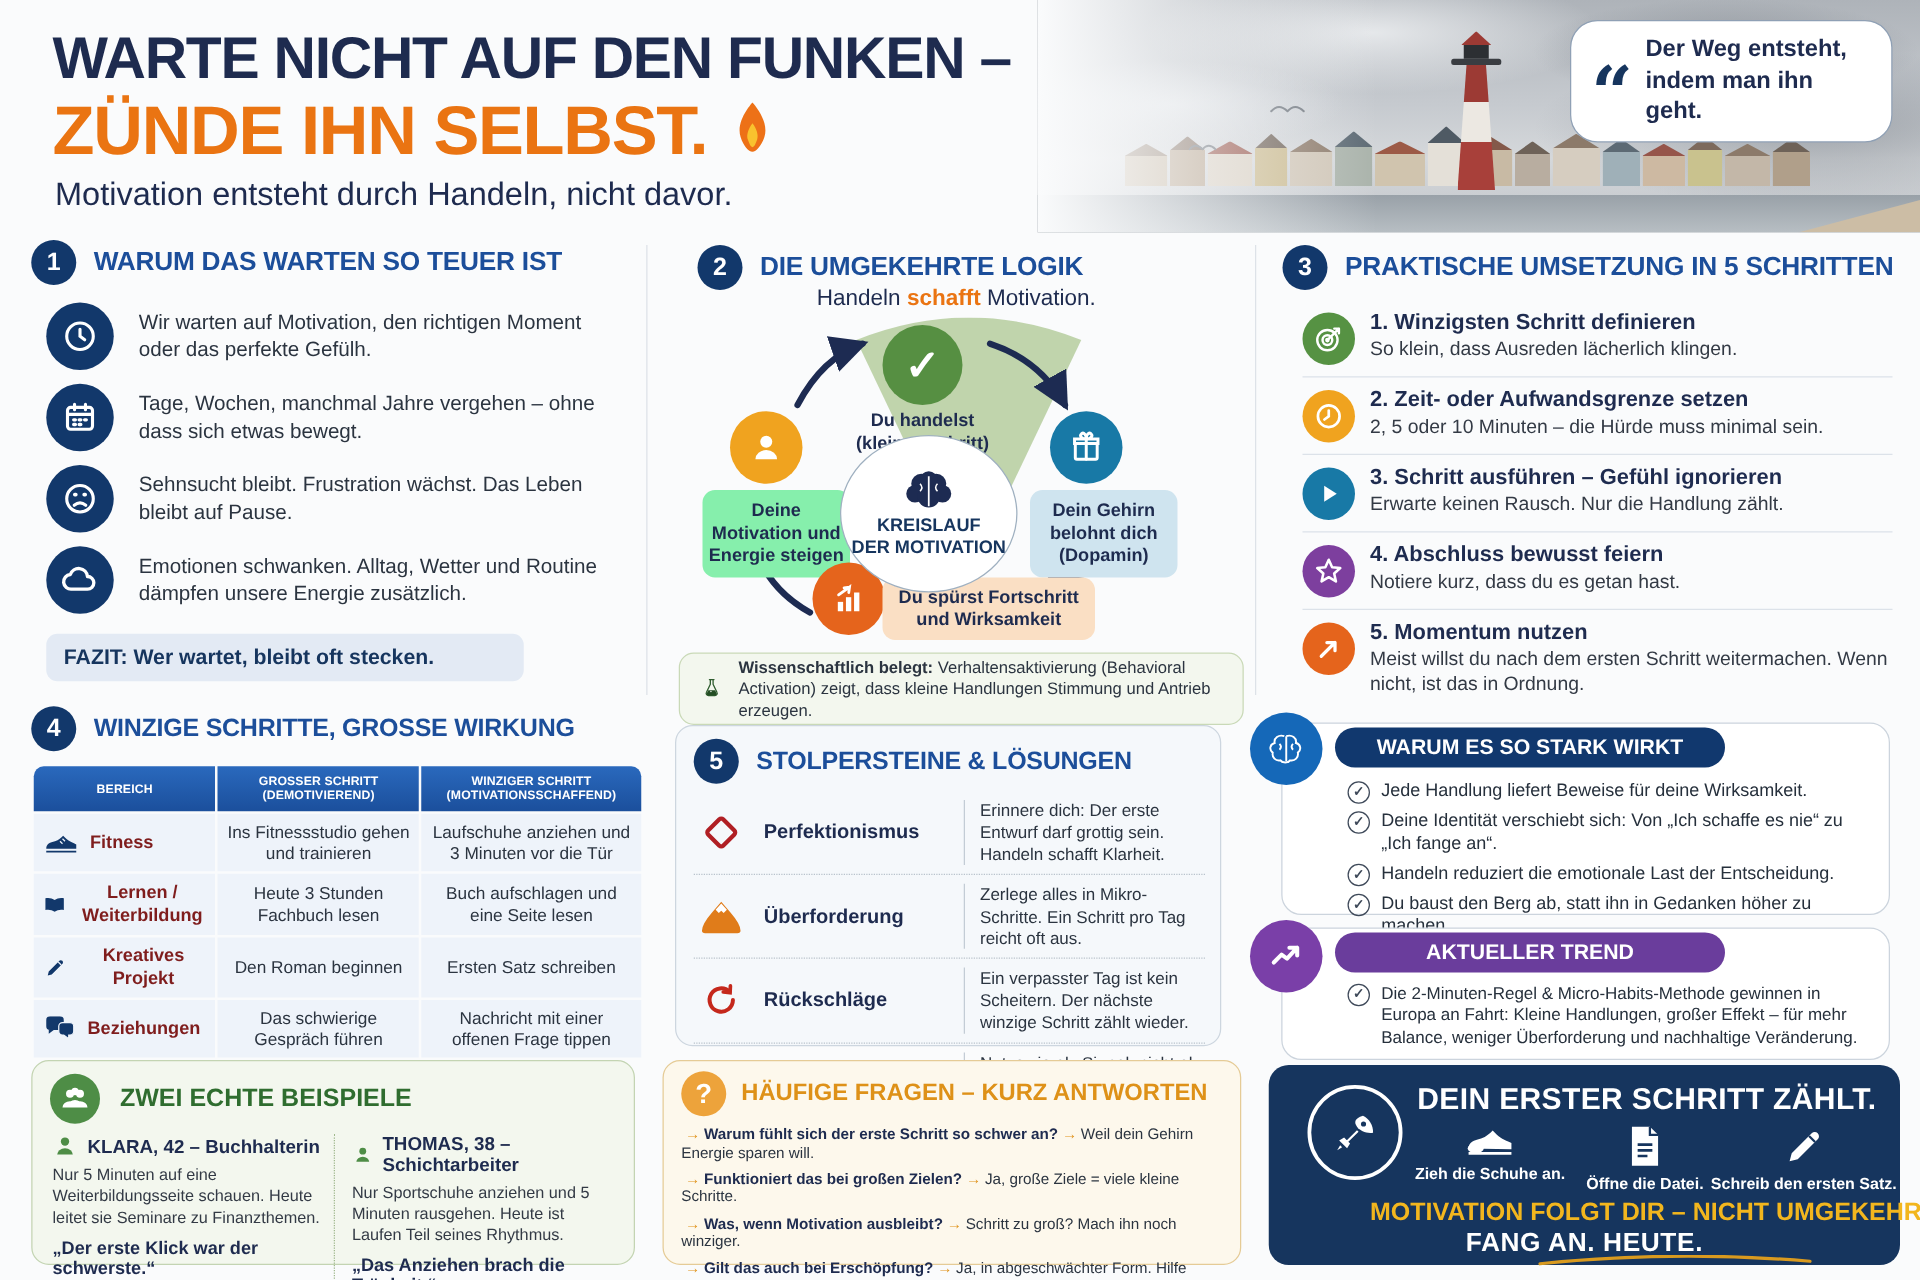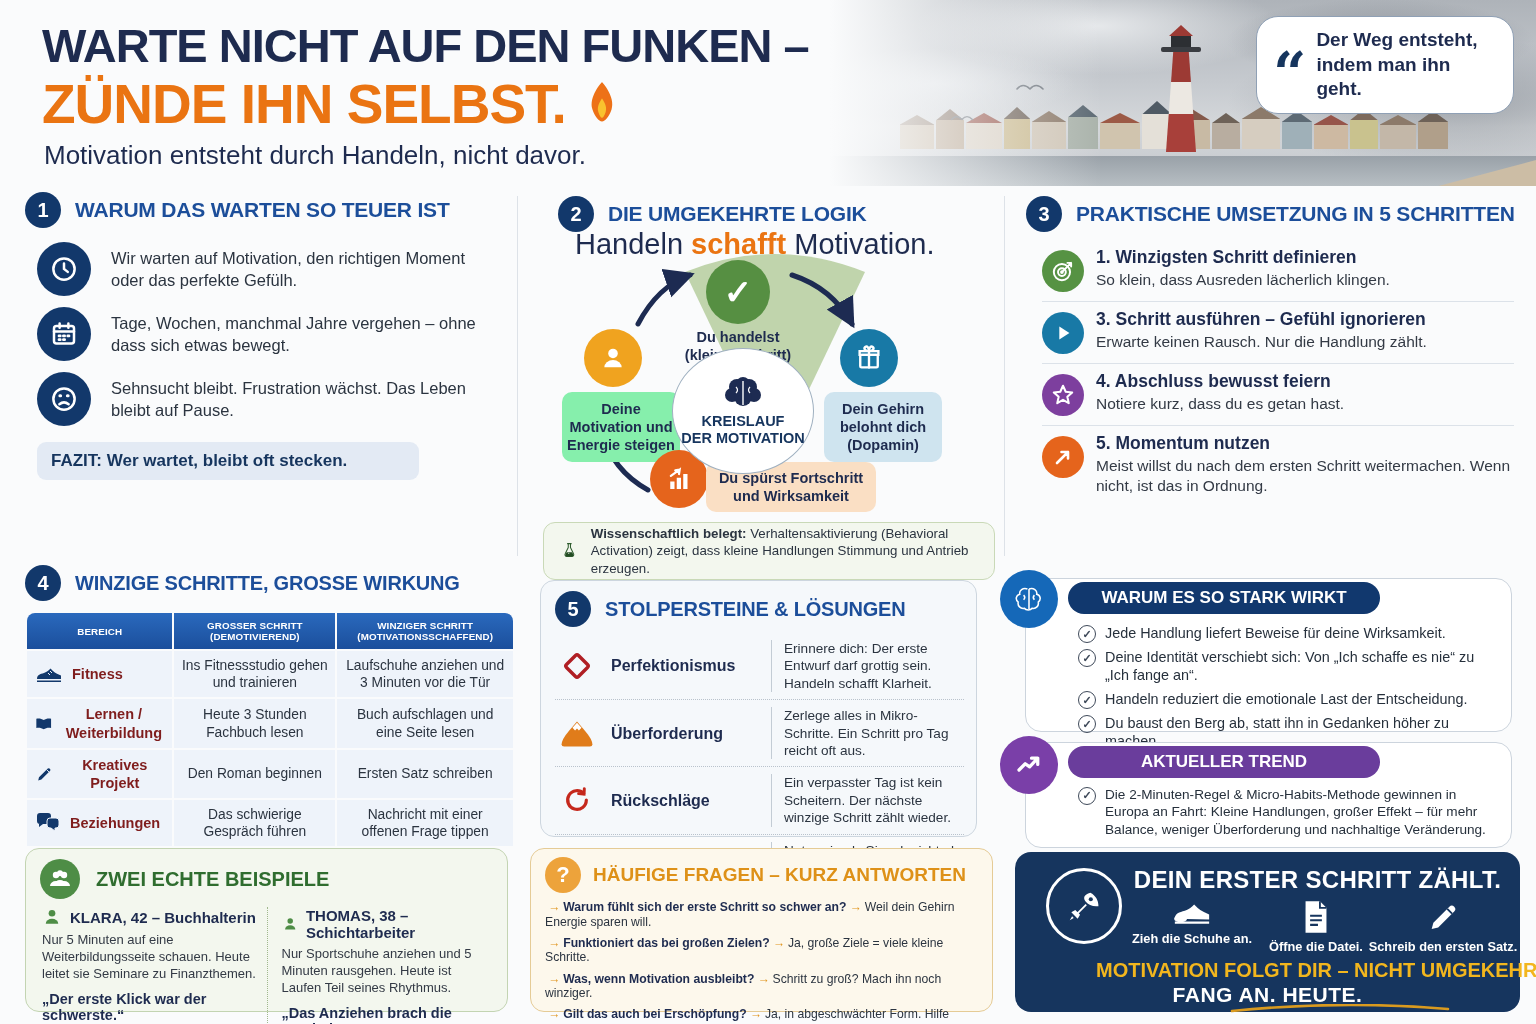--- a/index.html
+++ b/index.html
@@ -51,21 +51,21 @@
   .s1{left:25px;top:192px;width:483px;}
   .s1-items{margin:14px 0 0 12px;display:flex;flex-direction:column;gap:11px;}
   .s1-item{display:flex;align-items:center;gap:20px;}
   .s1-item .ci{width:54px;height:54px;background:#12386b;}
   .s1-text{font-size:16.5px;line-height:1.35;color:#2b3440;width:370px;}
   .fazit{margin:16px 0 0 12px;width:382px;background:#e3eaf4;border-radius:9px;padding:9px 14px;
     font-size:17px;font-weight:bold;color:#16355e;box-sizing:border-box;}
 
   
   .s2-head{left:558px;top:196px;}
-  .s2-sub{left:575px;top:228px;width:380px;text-align:left;font-size:29px;color:#1e2b4f;}
+  .s2-sub{left:575px;top:228px;width:380px;text-align:center;font-size:18px;color:#1e2b4f;}
   .s2-sub b{font-weight:bold;}
   .accent{color:#ea7412;}
   .diagram{left:540px;top:252px;width:460px;height:268px;}
   .fan{left:130px;top:2px;width:210px;height:160px;}
   .node-circle{position:absolute;border-radius:50%;display:flex;align-items:center;justify-content:center;color:#fff;}
   .n-top{left:166px;top:8px;width:64px;height:64px;background:#568f42;font-size:34px;font-weight:bold;}
   .n-left{left:44px;top:77px;width:58px;height:58px;background:#f0a31f;}
   .n-right{left:300px;top:77px;width:58px;height:58px;background:#1879a6;}
   .n-bottom{left:110px;top:198px;width:58px;height:58px;background:#e5641c;}
   .nlabel{position:absolute;font-size:14.5px;font-weight:bold;color:#1e2b4f;text-align:center;line-height:1.25;}
@@ -248,20 +248,28 @@
       <div class="s1-item">
         <div class="ci">
           <svg width="30" height="30" viewBox="0 0 24 24" fill="none" stroke="#fff" stroke-width="2" stroke-linecap="round">
               <circle cx="12" cy="12" r="8.5"></circle>
               <path d="M8.3 16.2 Q12 13.2 15.7 16.2"></path>
               <path d="M8.7 9.3 h0.6 M14.7 9.3 h0.6" stroke-width="2.4"></path>
             </svg>
         </div>
         <div class="s1-text">Sehnsucht bleibt. Frustration wächst. Das Leben bleibt auf Pause.</div>
       </div>
+      <div class="s1-item">
+        <div class="ci">
+          <svg width="32" height="32" viewBox="0 0 24 24" fill="none" stroke="#fff" stroke-width="2" stroke-linecap="round" stroke-linejoin="round">
+              <path d="M7 17.5 h9.5 a3.8 3.8 0 0 0 0-7.6 a5.3 5.3 0 0 0-10.3-1.2 A3.9 3.9 0 0 0 7 17.5 Z"></path>
+            </svg>
+        </div>
+        <div class="s1-text">Emotionen schwanken. Alltag, Wetter und Routine dämpfen unsere Energie zusätzlich.</div>
+      </div>
     </div>
     <div class="fazit">FAZIT: Wer wartet, bleibt oft stecken.</div>
   </div>
 
   <div class="abs sec-head s2-head">
     <div class="badge">2</div>
     <div class="sec-title">DIE UMGEKEHRTE LOGIK</div>
   </div>
   <div class="abs s2-sub">
     <span>Handeln </span><b class="accent">schafft</b><span> Motivation.</span>
@@ -359,20 +367,30 @@
       <div class="ci c-green">
         <svg width="26" height="26" viewBox="0 0 24 24" fill="none" stroke="#fff" stroke-width="1.8" stroke-linecap="round">
             <circle cx="11" cy="13" r="7.5"></circle>
             <circle cx="11" cy="13" r="3.6"></circle>
             <circle cx="11" cy="13" r="0.8" fill="#fff"></circle>
             <path d="M11 13 L19.5 4.5 M19.5 4.5 h-3.4 M19.5 4.5 v3.4"></path>
           </svg>
       </div>
       <div><span class="step-title"><span>1.</span> <span>Winzigsten Schritt definieren</span></span>
         <div class="step-desc">So klein, dass Ausreden lächerlich klingen.</div></div>
+    </div>
+    <div class="step">
+      <div class="ci c-yellow">
+        <svg width="26" height="26" viewBox="0 0 24 24" fill="none" stroke="#fff" stroke-width="2" stroke-linecap="round">
+            <circle cx="12" cy="12" r="8"></circle>
+            <path d="M12 7.8 V12 L8.8 14.4"></path>
+          </svg>
+      </div>
+      <div><span class="step-title"><span>2.</span> <span>Zeit- oder Aufwandsgrenze setzen</span></span>
+        <div class="step-desc">2, 5 oder 10 Minuten – die Hürde muss minimal sein.</div></div>
     </div>
     <div class="step">
       <div class="ci c-teal">
         <svg width="22" height="22" viewBox="0 0 24 24">
             <path d="M8 5 L19 12 L8 19 Z" fill="#fff"></path>
           </svg>
       </div>
       <div><span class="step-title"><span>3.</span> <span>Schritt ausführen – Gefühl ignorieren</span></span>
         <div class="step-desc">Erwarte keinen Rausch. Nur die Handlung zählt.</div></div>
     </div>

